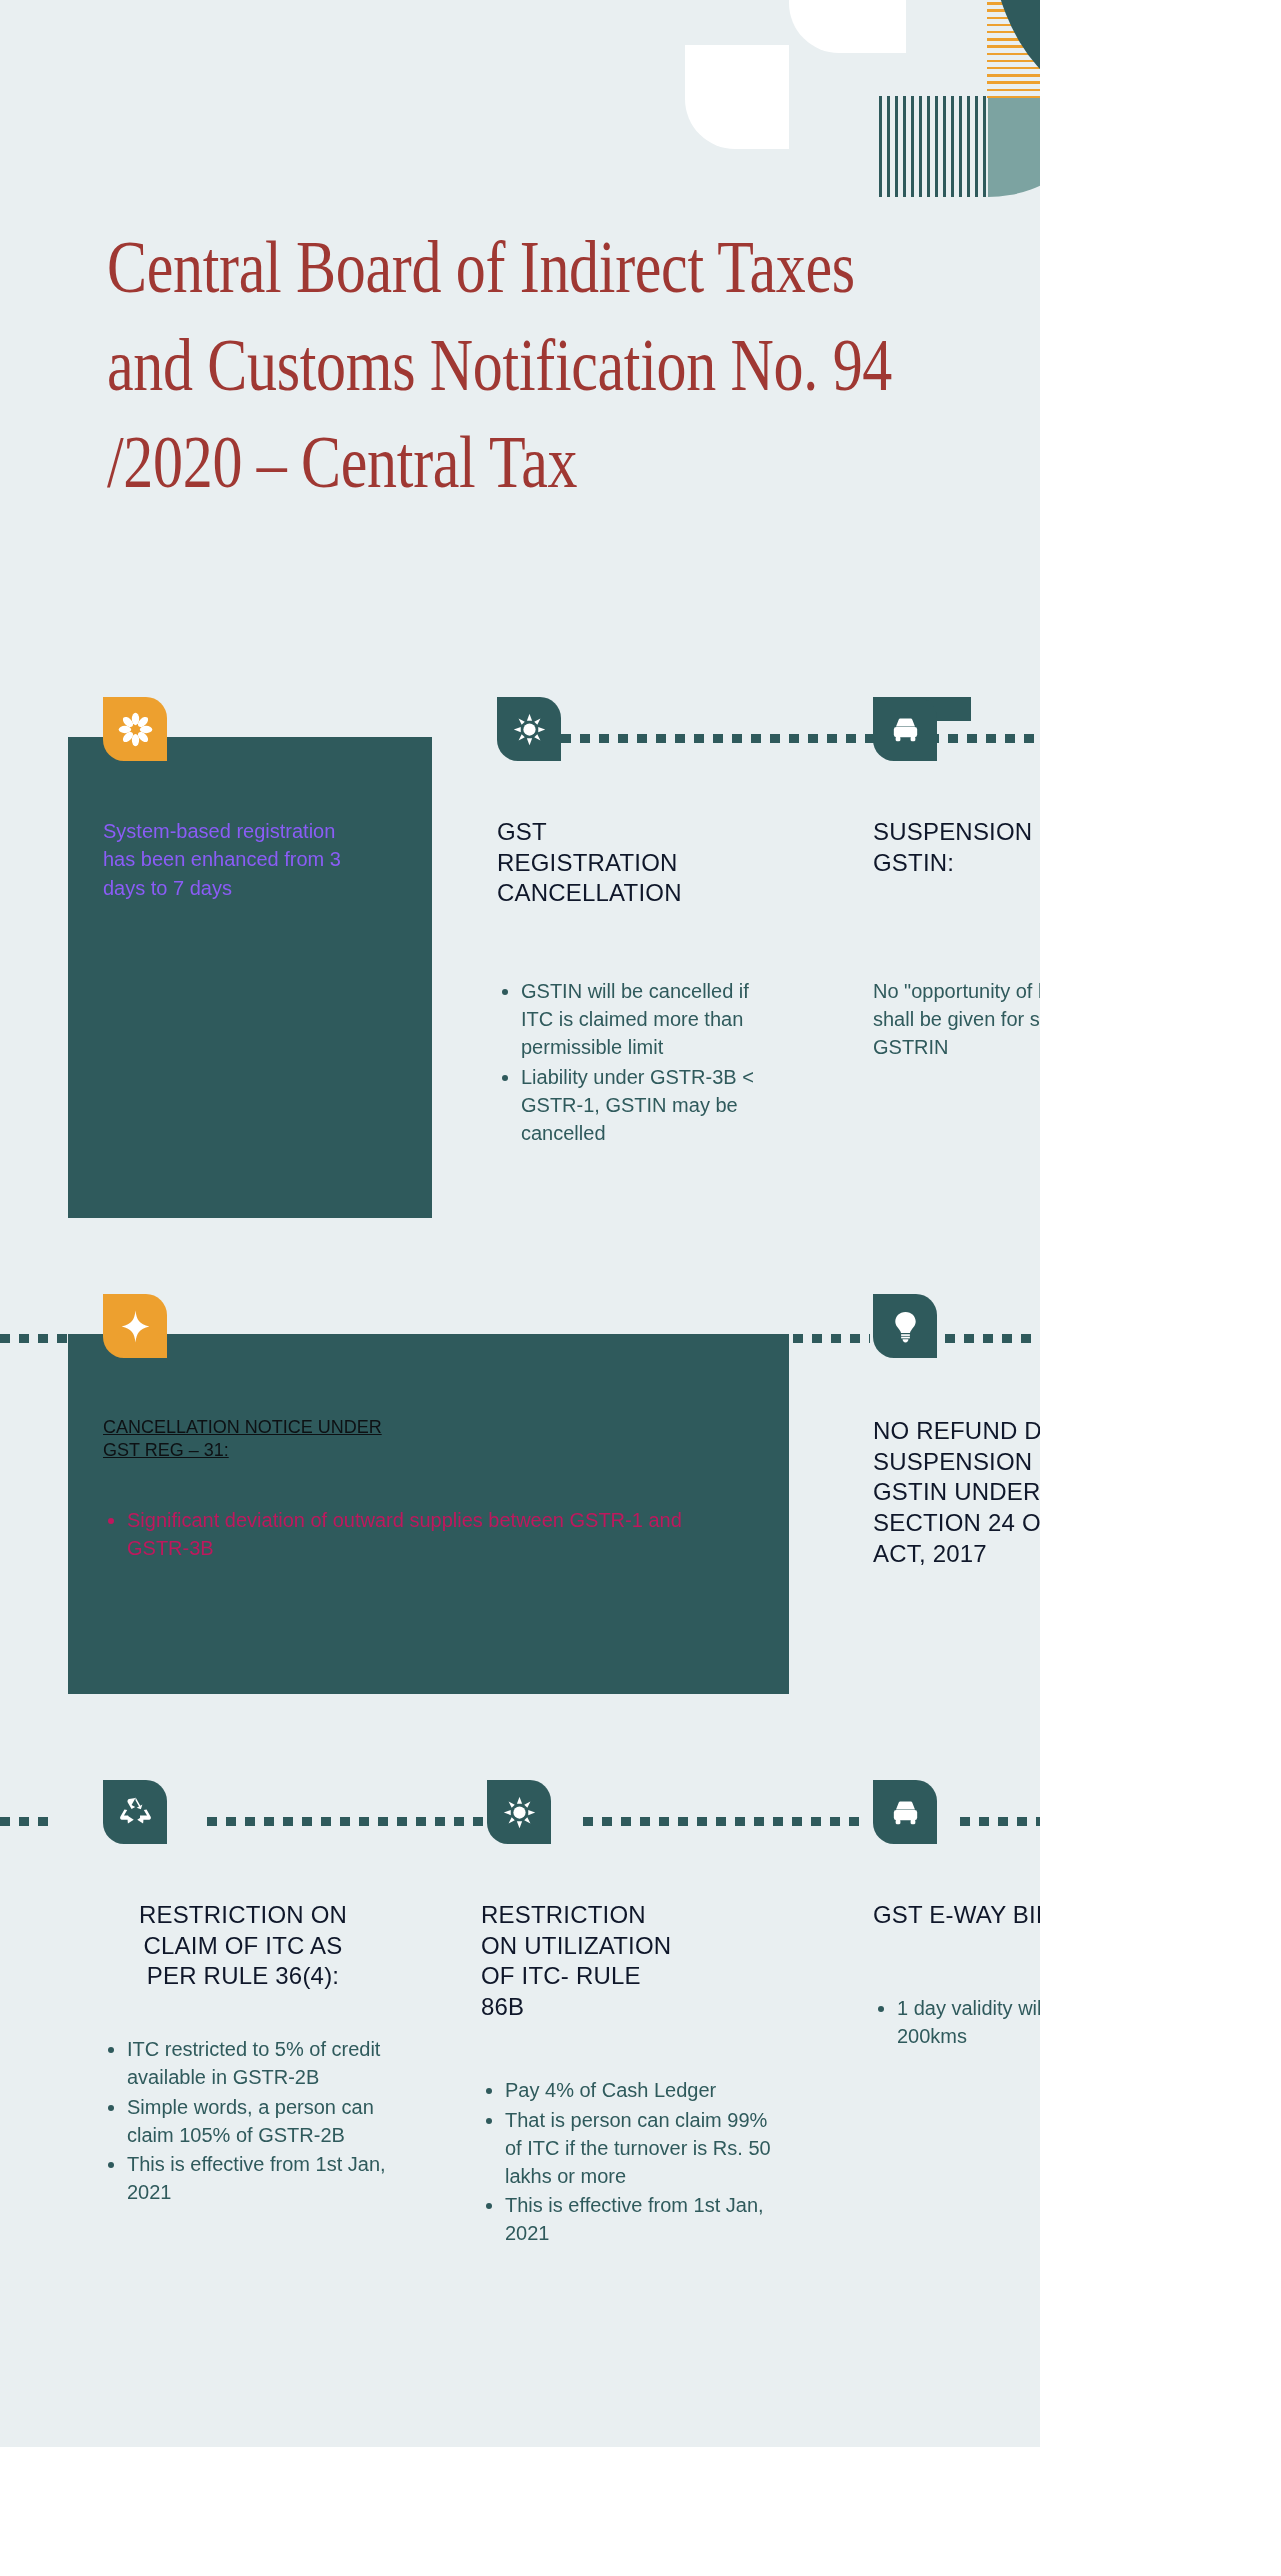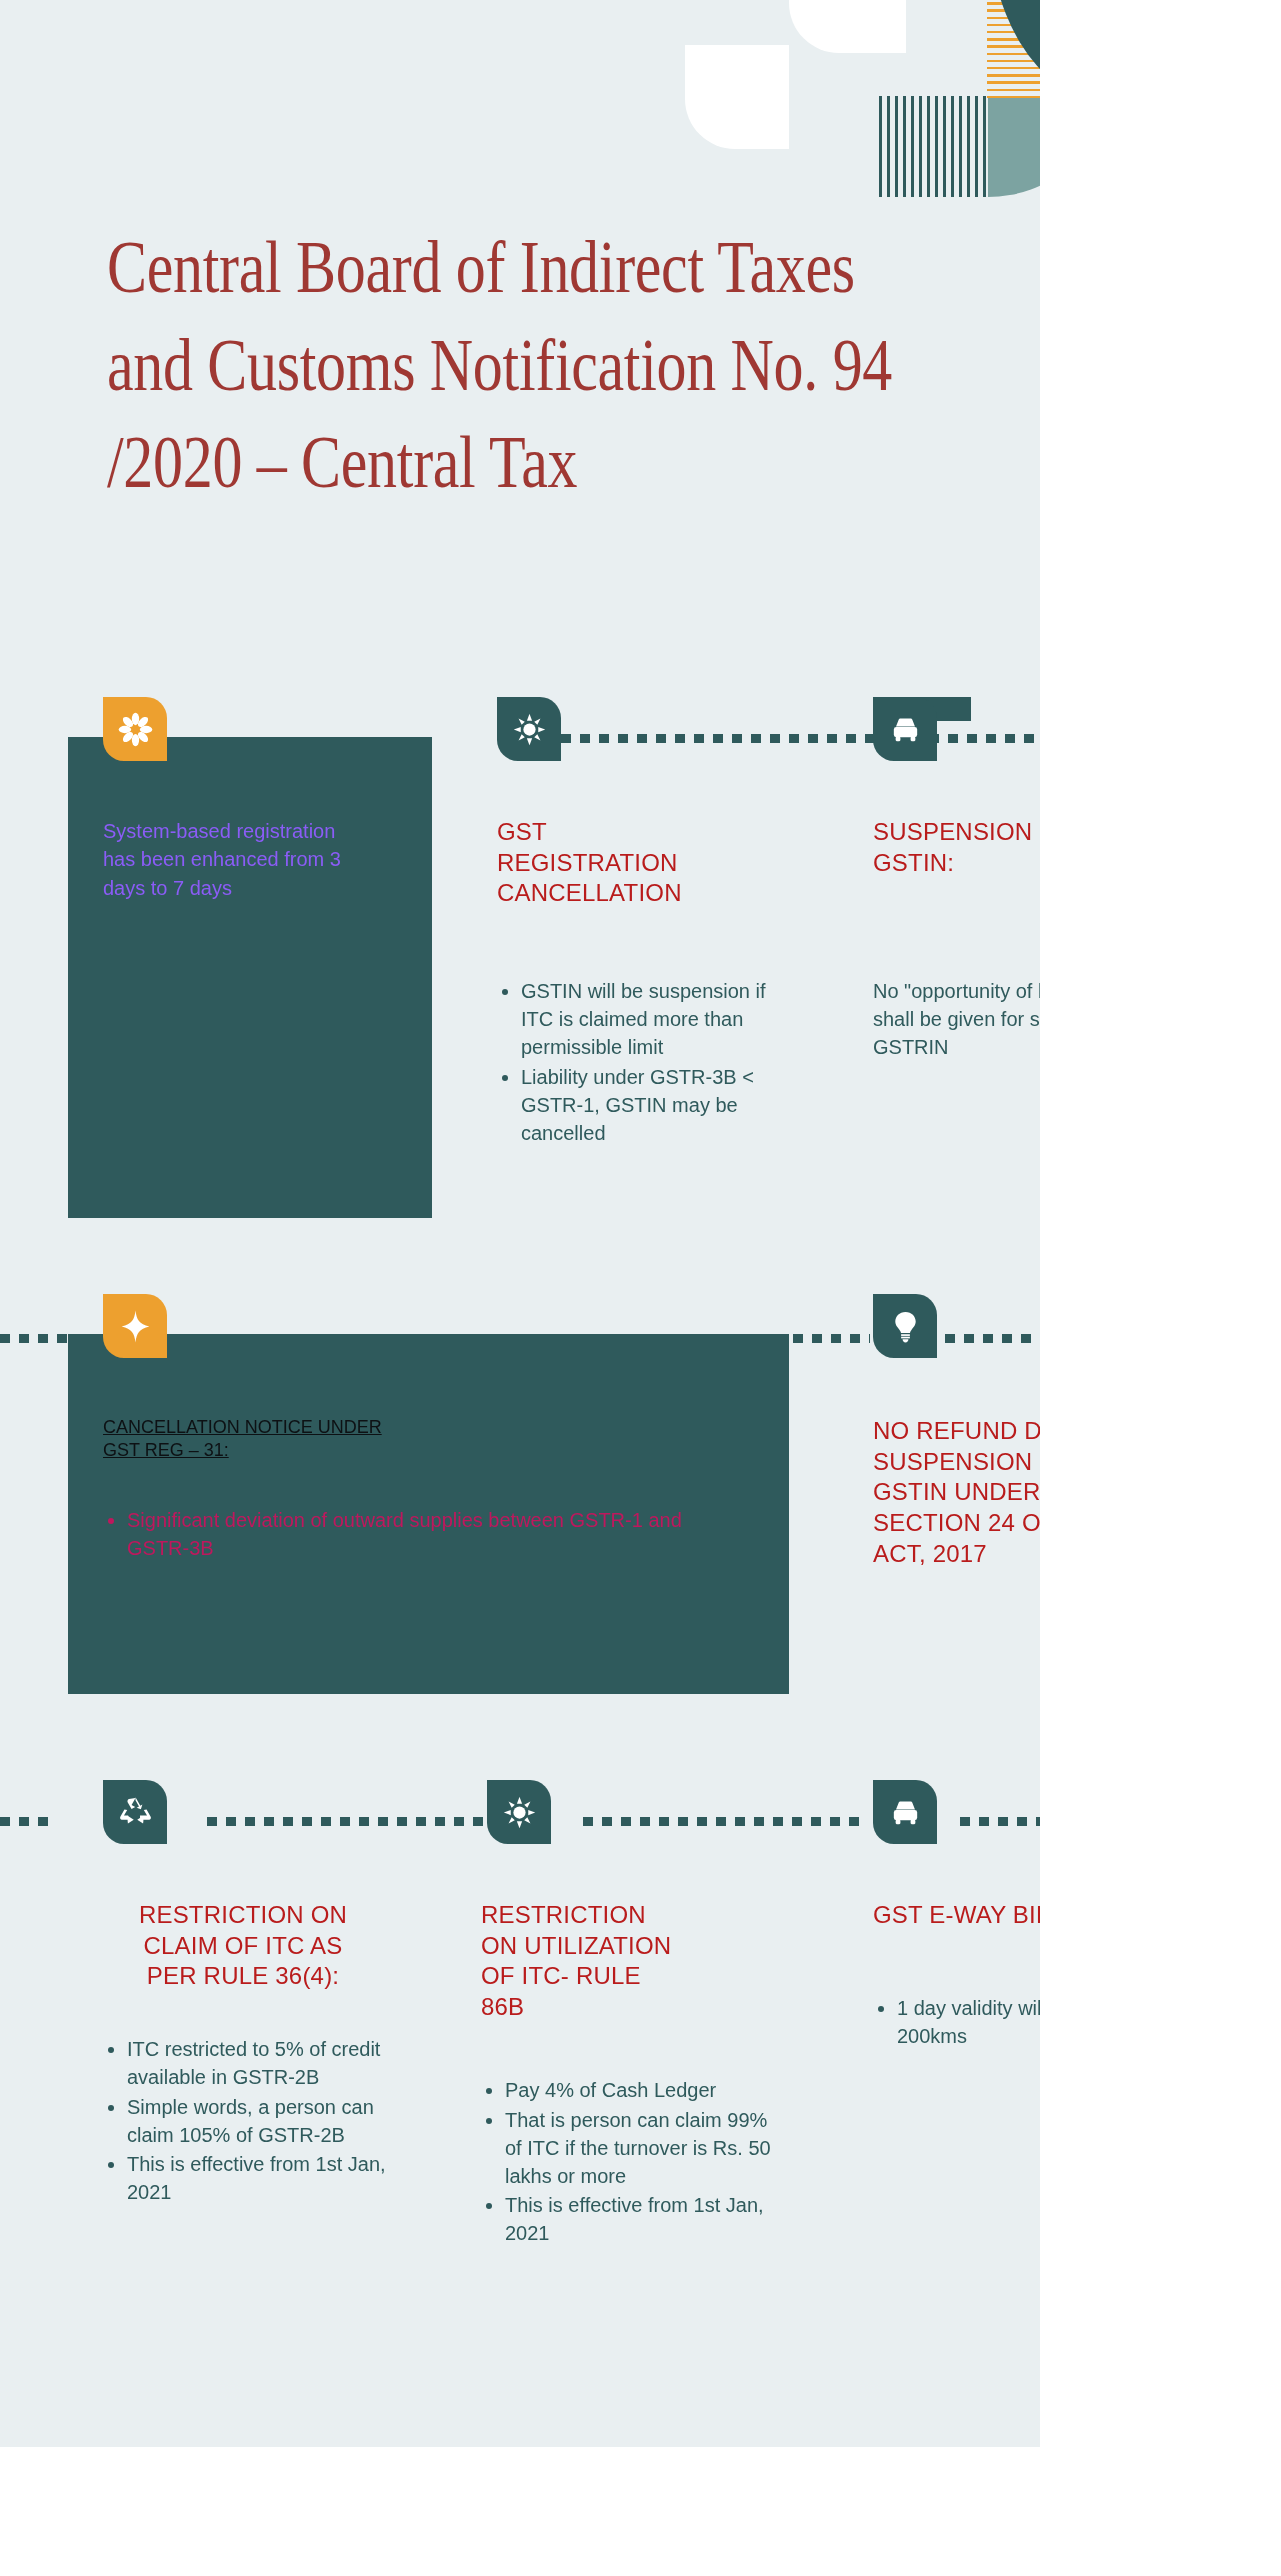--- a/index.html
+++ b/index.html
@@ -93,21 +93,21 @@
   
   .panel{
     position:absolute;
     background:#2f5a5c;
     z-index:2;
   }
 
   
   .card-title{
     position:absolute;
-    color:#b91c1c;
+    color:#0f172a;
     font-size:24px;
     line-height:1.28;
     font-weight:400;
     letter-spacing:0.2px;
     white-space:pre-line;
   }
   .card-body{
     position:absolute;
     color:#2f5a5c;
     font-size:20px;
@@ -224,21 +224,21 @@
         <polygon points="39,9 34.7,17.5 30.5,13.3"></polygon>
         <polygon points="9,39 13.3,30.5 17.5,34.7"></polygon>
       </g>
     </svg>
   </div>
   <div class="card-title" style="left:497px;top:817px;width:272px;">GST
 REGISTRATION
 CANCELLATION</div>
   <div class="card-body" style="left:497px;top:977px;width:288px;">
     <ul>
-      <li>GSTIN will be suspension if ITC is claimed more than permissible limit</li>
+      <li>GSTIN will be cancelled if ITC is claimed more than permissible limit</li>
       <li>Liability under GSTR-3B &lt; GSTR-1, GSTIN may be cancelled</li>
     </ul>
   </div>
 
   <div class="badge teal" style="left:873px;top:697px;">
     <svg viewBox="0 0 48 48">
       <g fill="#ffffff">
         <path d="M11 20 L14.5 11 C15 9.6 16 9 17.5 9 L30.5 9 C32 9 33 9.6 33.5 11 L37 20 Z"></path>
         <rect x="8" y="20.5" width="32" height="14" rx="3.4"></rect>
         <circle cx="15" cy="27.5" r="2.7"></circle>

